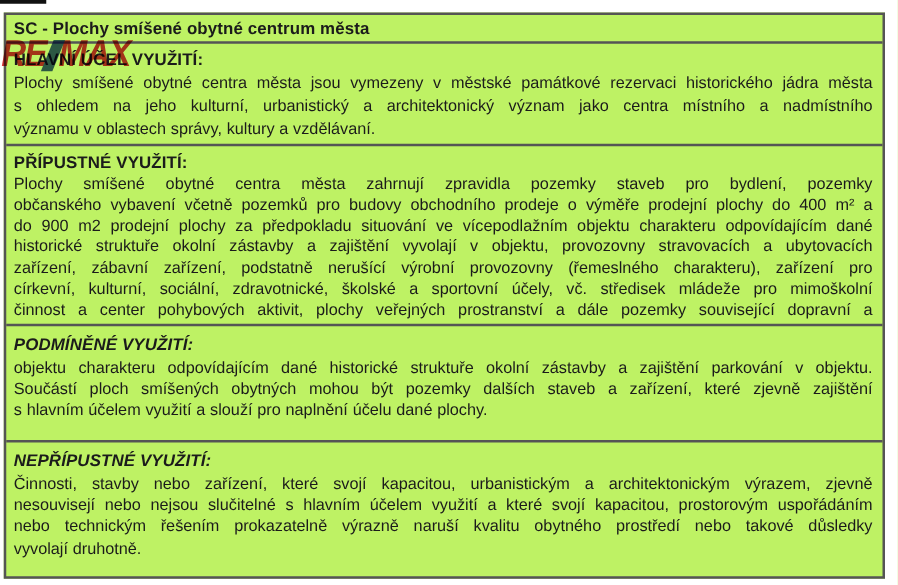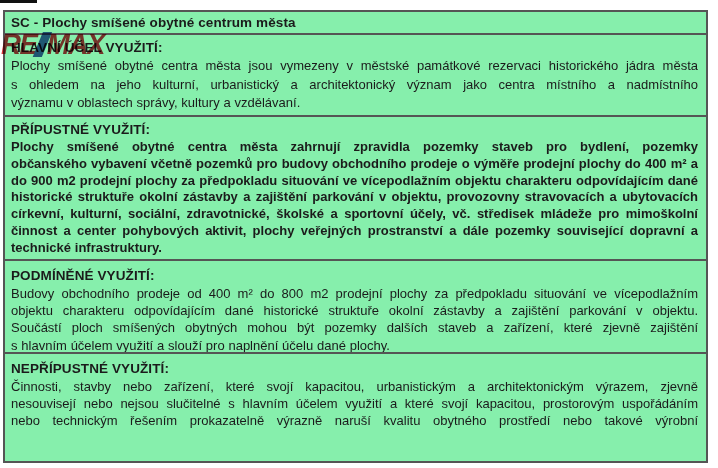--- a/index.html
+++ b/index.html
@@ -18,52 +18,52 @@
     overflow:hidden;
   }
   .page{position:absolute;left:0;top:0;width:718px;height:468px;background:#fff;}
   .top-mark{
     position:absolute;left:0;top:0;width:37px;height:3px;background:#111;
   }
   .doc-table{
     position:absolute;left:3px;top:10px;width:705px;height:453px;
     border:2px solid var(--border);
     box-sizing:border-box;
-    background:#86efac;
+    background:#bef264;
   }
   .row{
     box-sizing:border-box;
     border-bottom:2px solid var(--border);
     padding:0 8px 0 6px;
     overflow:hidden;
   }
   .title-row{
     height:23px;
     display:flex;align-items:center;
   }
   .doc-title{
     font-weight:bold;font-size:13.5px;letter-spacing:0.1px;
   }
   .heading{
     font-weight:bold;font-size:13.5px;line-height:19px;margin-top:3px;
     letter-spacing:0.1px;
   }
-  .sec-2 .heading,.sec-3 .heading{margin-top:5px;}
+  .sec-2 .heading,.sec-3 .heading{margin-top:5px;font-style:italic;}
   .para{font-size:13px;}
   .pline{
     text-align:justify;
     text-align-last:justify;
     white-space:normal;
     word-spacing:0.2px;
   }
   .pline.last{text-align-last:left;}
   .sec-0{height:82px;}
   .sec-0 .pline{line-height:18.5px;}
   .sec-1{height:144px;}
-  .sec-1 .pline{line-height:16.8px;font-weight:bold;}
+  .sec-1 .pline{line-height:16.8px;}
   .sec-2{height:93px;}
   .sec-2 .pline{line-height:17.2px;}
   .sec-3{height:122px;border-bottom:none;}
   .sec-3 .pline{line-height:17.2px;}
   .watermark{
     position:absolute;left:1px;top:27px;
     display:flex;align-items:center;
     font-weight:bold;font-style:italic;
     font-size:30px;letter-spacing:-1.5px;
     color:var(--remax-red);
@@ -101,41 +101,42 @@
             <div class="pline">s ohledem na jeho kulturní, urbanistický a architektonický význam jako centra místního a nadmístního</div>
             <div class="pline last">významu v oblastech správy, kultury a vzdělávaní.</div>
           </div>
         </div>
         <div class="row sec sec-1">
           <div class="heading">PŘÍPUSTNÉ VYUŽITÍ:</div>
           <div class="para">
             <div class="pline">Plochy smíšené obytné centra města zahrnují zpravidla pozemky staveb pro bydlení, pozemky</div>
             <div class="pline">občanského vybavení včetně pozemků pro budovy obchodního prodeje o výměře prodejní plochy do 400 m² a</div>
             <div class="pline">do 900 m2 prodejní plochy za předpokladu situování ve vícepodlažním objektu charakteru odpovídajícím dané</div>
-            <div class="pline">historické struktuře okolní zástavby a zajištění parkování v objektu, provozovny stravovacích a ubytovacích</div>
+            <div class="pline">historické struktuře okolní zástavby a zajištění vyvolají v objektu, provozovny stravovacích a ubytovacích</div>
+            <div class="pline">zařízení, zábavní zařízení, podstatně nerušící výrobní provozovny (řemeslného charakteru), zařízení pro</div>
             <div class="pline">církevní, kulturní, sociální, zdravotnické, školské a sportovní účely, vč. středisek mládeže pro mimoškolní</div>
             <div class="pline">činnost a center pohybových aktivit, plochy veřejných prostranství a dále pozemky související dopravní a</div>
             <div class="pline last">technické infrastruktury.</div>
           </div>
         </div>
         <div class="row sec sec-2">
           <div class="heading">PODMÍNĚNÉ VYUŽITÍ:</div>
           <div class="para">
-            <div class="pline">Budovy obchodního prodeje od 400 m² do 800 m2 prodejní plochy za předpokladu situování ve vícepodlažním</div>
             <div class="pline">objektu charakteru odpovídajícím dané historické struktuře okolní zástavby a zajištění parkování v objektu.</div>
             <div class="pline">Součástí ploch smíšených obytných mohou být pozemky dalších staveb a zařízení, které zjevně zajištění</div>
             <div class="pline last">s hlavním účelem využití a slouží pro naplnění účelu dané plochy.</div>
           </div>
         </div>
         <div class="row sec sec-3">
           <div class="heading">NEPŘÍPUSTNÉ VYUŽITÍ:</div>
           <div class="para">
             <div class="pline">Činnosti, stavby nebo zařízení, které svojí kapacitou, urbanistickým a architektonickým výrazem, zjevně</div>
             <div class="pline">nesouvisejí nebo nejsou slučitelné s hlavním účelem využití a které svojí kapacitou, prostorovým uspořádáním</div>
-            <div class="pline">nebo technickým řešením prokazatelně výrazně naruší kvalitu obytného prostředí nebo takové výrobní</div>
+            <div class="pline">nebo technickým řešením prokazatelně výrazně naruší kvalitu obytného prostředí nebo takové důsledky</div>
+            <div class="pline last">vyvolají druhotně.</div>
           </div>
         </div>
       </div>
   </div>
 
   <div class="watermark">
     <span class="wm-re">RE</span>
     <span class="wm-slash"></span>
     <span class="wm-max">MAX</span>
   </div>

